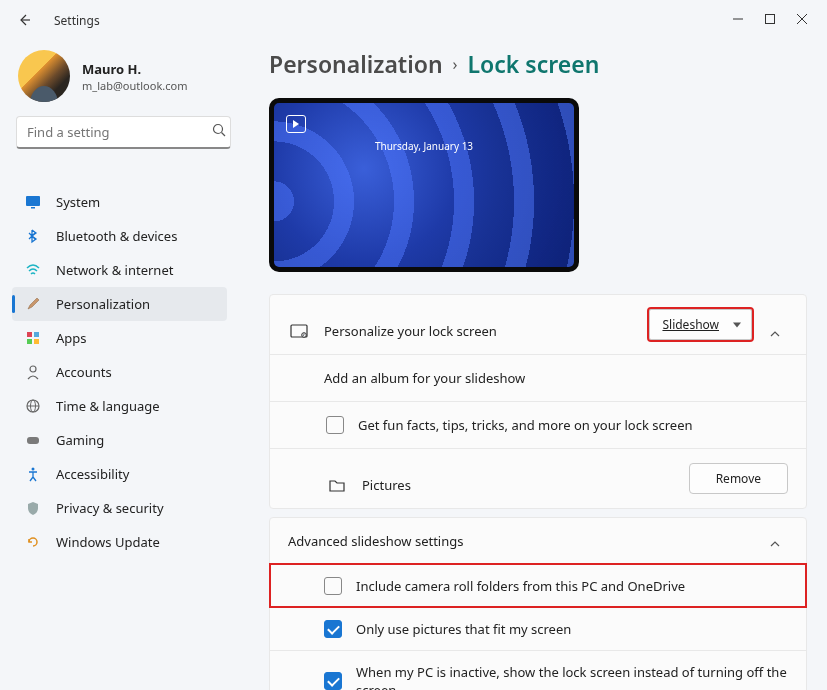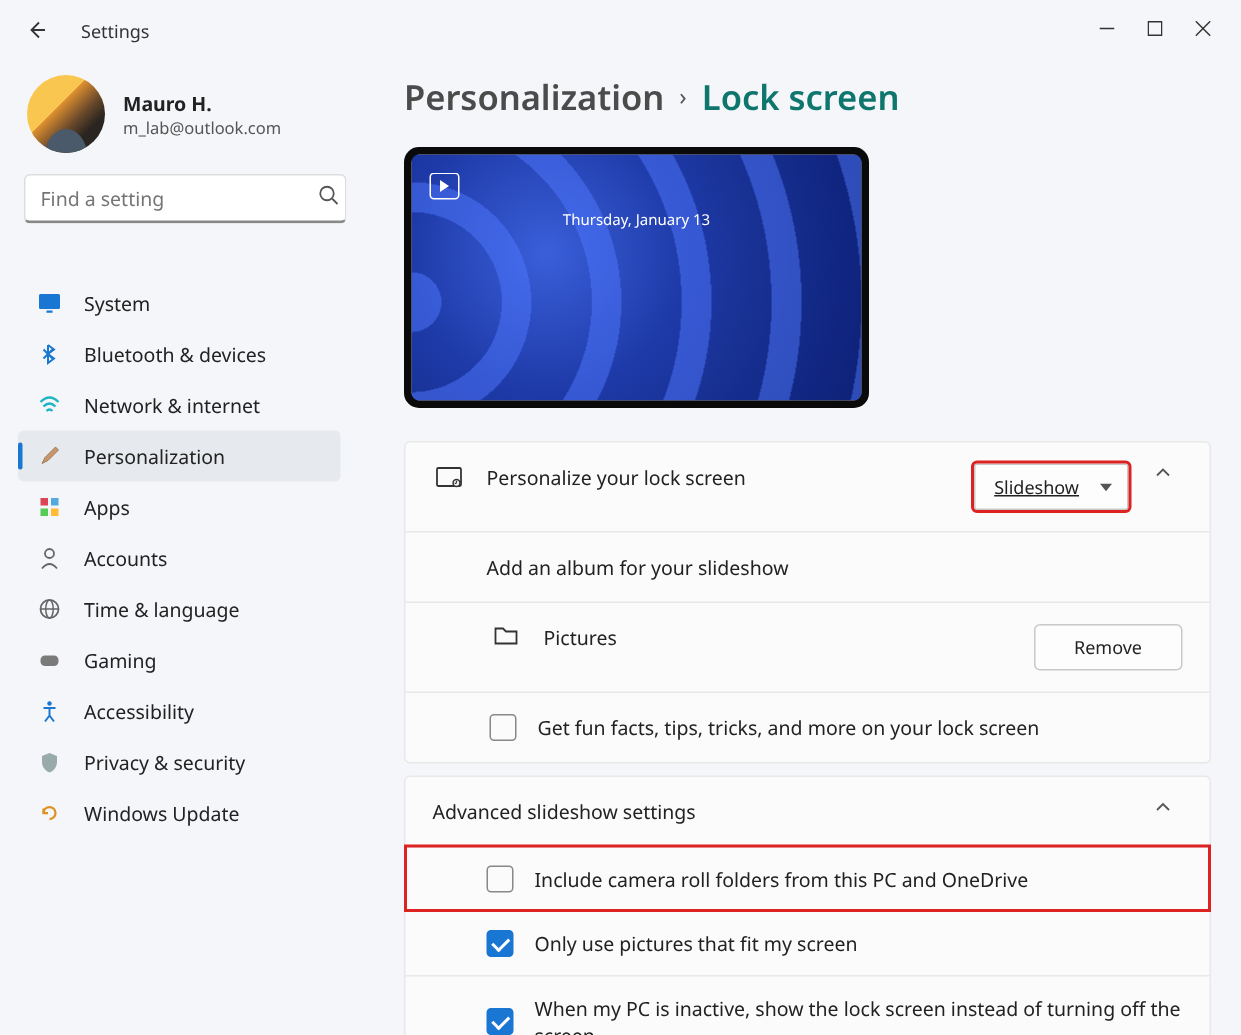--- a/index.html
+++ b/index.html
@@ -38,21 +38,21 @@
 
 .preview { width: 310px; height: 174px; border: 5px solid #0a0a0a; border-radius: 10px; margin: 0 0 22px 0; position: relative; overflow: hidden; background: radial-gradient(circle at 30% 40%,#3a5fd9 0%,#1e3aa8 40%,#0b1f6a 100%); }
 .preview::before { content:''; position:absolute; inset:0; background: repeating-radial-gradient(circle at 0% 60%, rgba(80,120,255,0.5) 0 20px, rgba(20,40,150,0.3) 20px 60px); mix-blend-mode: lighten; }
 .preview .playbadge { position:absolute; top:12px; left:12px; width:20px; height:18px; border:1.5px solid #fff; border-radius:3px; display:flex; align-items:center; justify-content:center; z-index:2; }
 .preview .playbadge::before { content:''; border-left:6px solid #fff; border-top:4px solid transparent; border-bottom:4px solid transparent; }
 .preview .clock { position:absolute; left:0; right:0; top:36px; text-align:center; color:#fff; z-index:2; }
 .preview .clock .time { font-size: 30px; font-weight: 600; }
 .preview .clock .date { font-size: 10px; }
 
 .card { background: #fbfbfb; border: 1px solid #e8e8e8; border-radius: 4px; margin-bottom: 8px; }
-.row { display: flex; align-items: flex-start; padding: 14px 18px; font-size: 13px; color: #222; }
+.row { display: flex; align-items: flex-end; padding: 14px 18px; font-size: 13px; color: #222; }
 .row + .row { border-top: 1px solid #e8e8e8; }
 .row .icon { width: 22px; margin-right: 14px; display: flex; align-items: center; justify-content: center; }
 .row .txt { flex: 1; }
 .row .indent { margin-left: 36px; }
 .dropdown { border: 1px solid #c8c8c8; border-radius: 4px; padding: 6px 32px 6px 12px; font-size: 12px; background: #fdfdfd; position: relative; cursor: pointer; text-decoration: underline; }
 .dropdown::after { content:''; position:absolute; right:10px; top:50%; transform:translateY(-50%); border-left:4px solid transparent; border-right:4px solid transparent; border-top:5px solid #555; }
 .btn { border: 1px solid #c8c8c8; border-radius: 4px; padding: 6px 26px; font-size: 12px; background: #fdfdfd; cursor: pointer; }
 .redbox { outline: 2.5px solid #d22; border-radius: 2px; }
 .chev { width: 26px; display:flex; align-items:center; justify-content:center; margin-left: 10px; color:#555; cursor:pointer; }
 .checkbox { width: 18px; height: 18px; border: 1.5px solid #888; border-radius: 3px; margin-right: 14px; cursor: pointer; display:flex; align-items:center; justify-content:center; flex-shrink:0; }
@@ -235,31 +235,31 @@
         <div class="chev">
             <svg width="12" height="12">
               <path d="M2 8 L6 4 L10 8" stroke="#555" stroke-width="1.2" fill="none"></path>
             </svg>
           </div>
       </div>
       <div class="row">
         <span class="txt indent">Add an album for your slideshow</span>
       </div>
       <div class="row">
+        <div class="checkbox indent" style="margin-left:38px"></div>
+        <span class="txt">Get fun facts, tips, tricks, and more on your lock screen</span>
+      </div>
+      <div class="row">
         <span class="icon indent" style="margin-left:38px">
             <svg width="18" height="16">
               <path d="M2 3 H7 L9 5 H16 V13 H2 Z" fill="none" stroke="#333" stroke-width="1.2"></path>
             </svg>
           </span>
         <span class="txt">Pictures</span>
         <div class="btn">Remove</div>
-      </div>
-      <div class="row">
-        <div class="checkbox indent" style="margin-left:38px"></div>
-        <span class="txt">Get fun facts, tips, tricks, and more on your lock screen</span>
       </div>
     </div>
 
     <div class="card">
       <div class="row">
         <span class="txt sec-head">Advanced slideshow settings</span>
         <div class="chev">
             <svg width="12" height="12">
               <path d="M2 8 L6 4 L10 8" stroke="#555" stroke-width="1.2" fill="none"></path>
             </svg>

